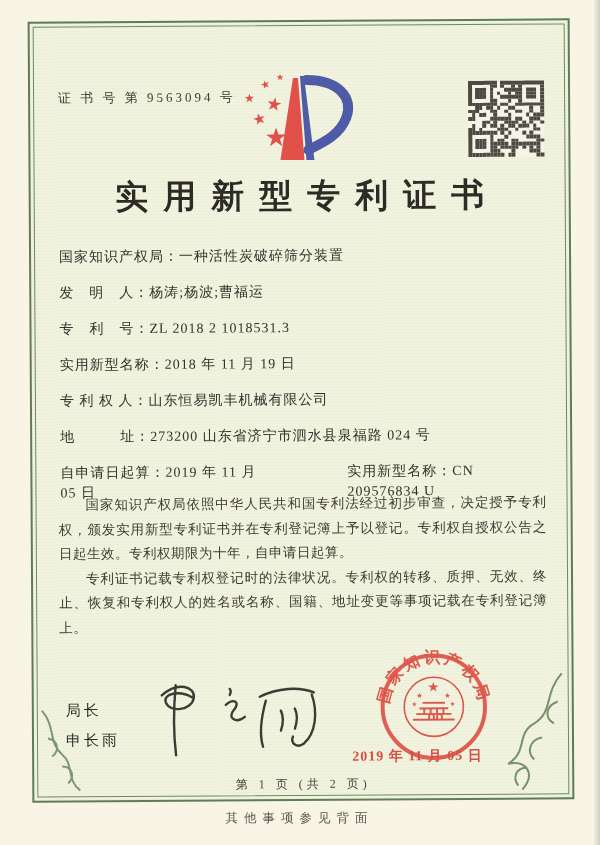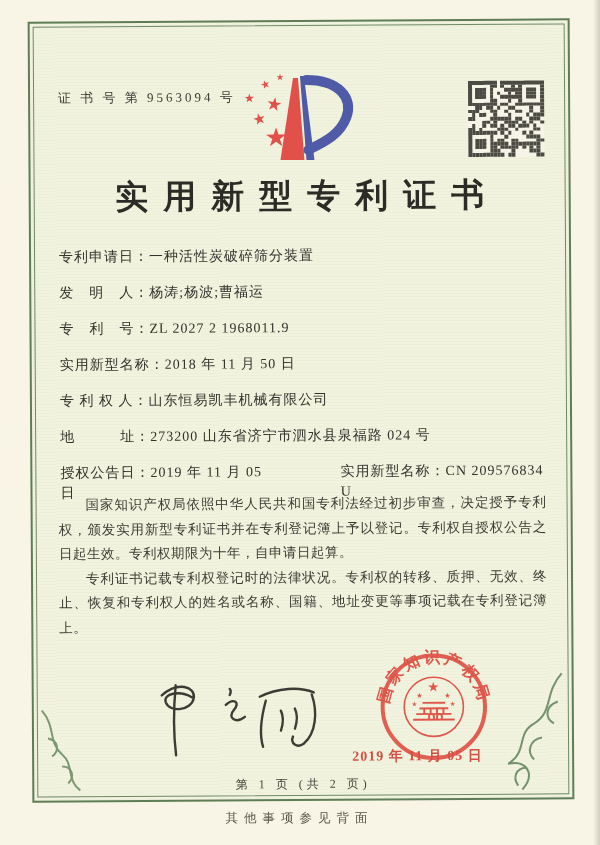--- a/index.html
+++ b/index.html
@@ -316,48 +316,52 @@
         <i style="left:39.6px;top:72.0px"></i>
         <i style="left:43.2px;top:72.0px"></i>
         <i style="left:68.4px;top:72.0px"></i>
         <i style="left:72.0px;top:72.0px"></i>
       </div>
 
     <div class="title">实用新型专利证书</div>
 
     <div class="fields">
       <div class="field-row">
-        <span>专利申请日：</span><span>一种活性炭破碎筛分装置</span>
+        <span>国家知识产权局：</span><span>一种活性炭破碎筛分装置</span>
       </div>
       <div class="field-row">
         <span>发　明　人：</span><span>杨涛;杨波;曹福运</span>
       </div>
       <div class="field-row">
-        <span>专　利　号：</span><span>ZL 2027 2 1968011.9</span>
-      </div>
-      <div class="field-row">
-        <span>实用新型名称：</span><span>2018 年 11 月 50 日</span>
+        <span>专　利　号：</span><span>ZL 2018 2 1018531.3</span>
+      </div>
+      <div class="field-row">
+        <span>实用新型名称：</span><span>2018 年 11 月 19 日</span>
       </div>
       <div class="field-row">
         <span>专 利 权 人：</span><span>山东恒易凯丰机械有限公司</span>
       </div>
       <div class="field-row">
         <span>地　　　址：</span><span>273200 山东省济宁市泗水县泉福路 024 号</span>
       </div>
       <div class="grant-row">
-        <span class="pair1"><span>授权公告日：</span><span>2019 年 11 月 05 日</span></span>
+        <span class="pair1"><span>自申请日起算：</span><span>2019 年 11 月 05 日</span></span>
         <span class="pair2"><span>实用新型名称：</span><span>CN 209576834 U</span></span>
       </div>
     </div>
 
     <div class="paras">
       <p>国家知识产权局依照中华人民共和国专利法经过初步审查，决定授予专利权，颁发实用新型专利证书并在专利登记簿上予以登记。专利权自授权公告之日起生效。专利权期限为十年，自申请日起算。</p>
       <p>专利证书记载专利权登记时的法律状况。专利权的转移、质押、无效、终止、恢复和专利权人的姓名或名称、国籍、地址变更等事项记载在专利登记簿上。</p>
     </div>
 
+    <div class="signoff">
+      <div>局长</div>
+      <div>申长雨</div>
+    </div>
 
     <svg class="signature" viewBox="0 0 200 100">
       <g fill="none" stroke="#3c3c34" stroke-width="2.4" stroke-linecap="round">
         <path d="M30,14 C28,34 27,58 30,84"></path>
         <path d="M16,24 C32,10 50,15 48,27 C46,39 24,42 20,31 C17,22 34,19 46,26"></path>
         <path d="M84,18 C86,20 85,22 84,24"></path>
         <path d="M80,34 C88,27 95,31 88,39 C81,47 90,53 99,46"></path>
         <path d="M114,26 C132,17 154,16 168,22"></path>
         <path d="M120,30 C115,48 113,63 117,76"></path>
         <path d="M166,24 C172,42 170,62 158,73 C151,78 144,73 147,66"></path>

